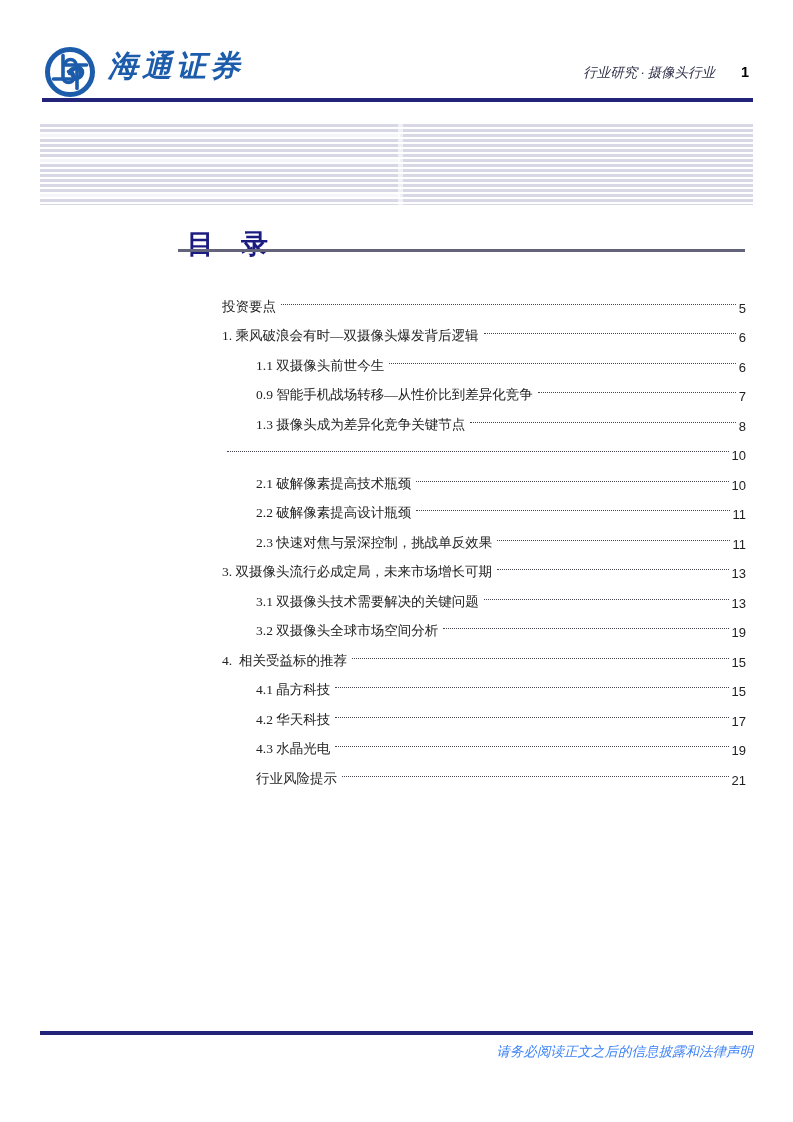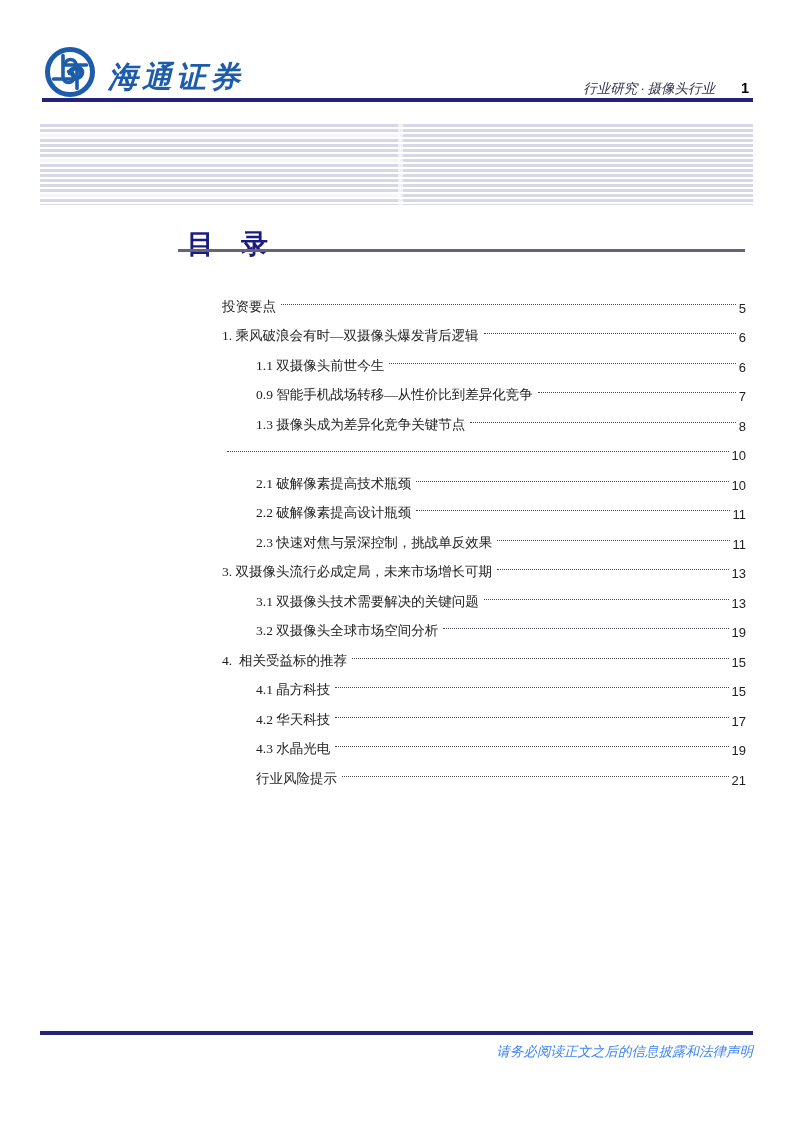--- a/index.html
+++ b/index.html
@@ -4,29 +4,29 @@
 <style>
   html, body { margin: 0; padding: 0; background: #ffffff; }
   body {
     width: 793px; height: 1122px; position: relative;
     font-family: "Liberation Serif", serif;
     color: var(--body-text, #222);
   }
   .page { position: absolute; inset: 0; background: #fff; overflow: hidden; }
 
   
-  .brand { position: absolute; left: 44px; top: 46px; display: flex; align-items: flex-end; }
+  .brand { position: absolute; left: 44px; top: 46px; display: flex; align-items: flex-start; }
   .brand svg { width: 52px; height: 52px; display: block; }
   .brand-name {
     margin-left: 12px; font-size: 30px; font-weight: bold; font-style: italic;
     color: var(--brand-blue, #1c5cab); letter-spacing: 4px;
     font-family: "Liberation Serif", serif;
   }
   .header-right {
-    position: absolute; right: 44px; top: 80px; font-size: 13.5px; font-style: italic;
+    position: absolute; right: 44px; top: 64px; font-size: 13.5px; font-style: italic;
     color: #30304a; display: flex; align-items: baseline;
   }
   .header-right .pgnum {
     margin-left: 26px; font-style: normal; font-weight: bold; font-size: 14.5px; color: #000;
     font-family: "Liberation Sans", sans-serif;
   }
   .header-rule {
     position: absolute; left: 42px; right: 40px; top: 98px; height: 4px;
     background: var(--rule-navy, #23237a);
   }

